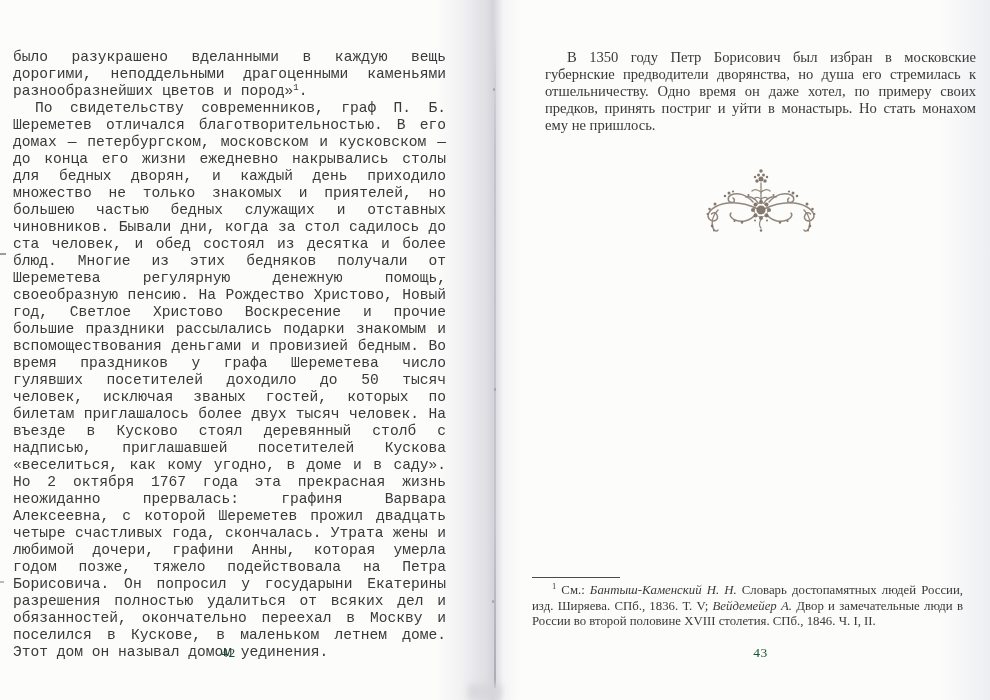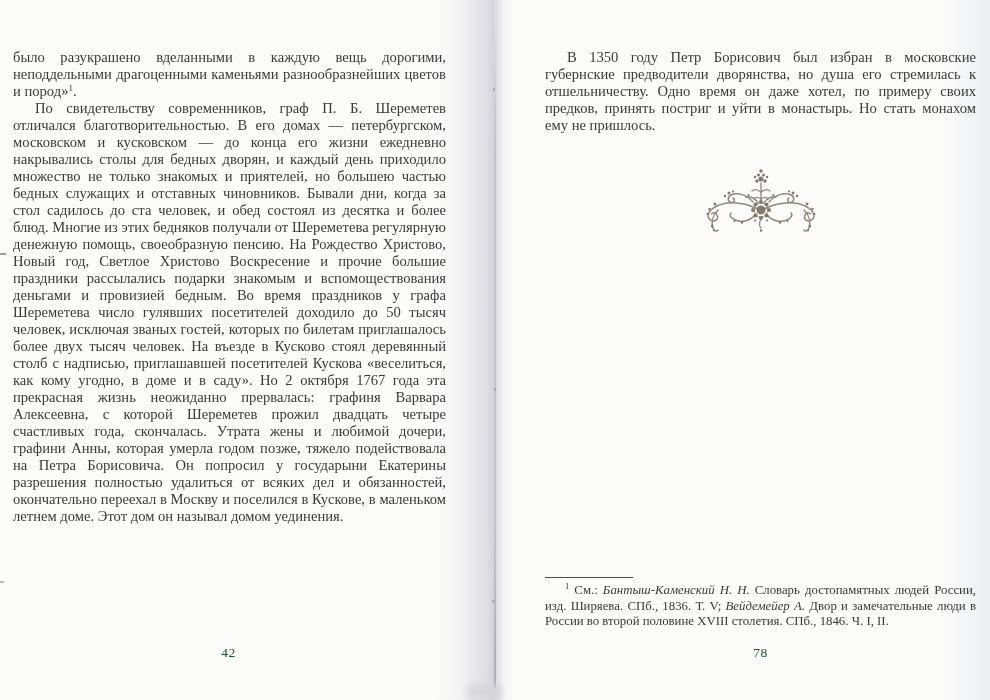--- a/index.html
+++ b/index.html
@@ -77,21 +77,21 @@
 
   <div class="gutter"></div>
   <div class="gutter-smudge"></div>
   <div class="edge-right"></div>
   <div class="edge-tick tick-1"></div>
   <div class="edge-tick tick-2"></div>
   <div class="speck speck-1"></div>
   <div class="speck speck-2"></div>
   <div class="speck speck-3"></div>
 
-  <div class="page-text" style="left:13px; top:49px; width:433px;">
+  <div class="page-text" style="left:13px; top:49px; width:433px;font-family:Liberation Mono, monospace;">
     <p class="para"><span>было разукрашено вделанными в каждую вещь дорогими, неподдельными драгоценными каменьями разнообразнейших цветов и пород»</span><sup class="fn-ref">1</sup><span>.</span></p>
     <p class="para indent"><span>По свидетельству современников, граф П. Б. Шереметев отличался благотворительностью. В его домах — петербургском, московском и кусковском — до конца его жизни ежедневно накрывались столы для бедных дворян, и каждый день приходило множество не только знакомых и приятелей, но большею частью бедных служащих и отставных чиновников. Бывали дни, когда за стол садилось до ста человек, и обед состоял из десятка и более блюд. Многие из этих бедняков получали от Шереметева регулярную денежную помощь, своеобразную пенсию. На Рождество Христово, Новый год, Светлое Христово Воскресение и прочие большие праздники рассылались подарки знакомым и вспомоществования деньгами и провизией бедным. Во время праздников у графа Шереметева число гулявших посетителей доходило до 50 тысяч человек, исключая званых гостей, которых по билетам приглашалось более двух тысяч человек. На въезде в Кусково стоял деревянный столб с надписью, приглашавшей посетителей Кускова «веселиться, как кому угодно, в доме и в саду». Но 2 октября 1767 года эта прекрасная жизнь неожиданно прервалась: графиня Варвара Алексеевна, с которой Шереметев прожил двадцать четыре счастливых года, скончалась. Утрата жены и любимой дочери, графини Анны, которая умерла годом позже, тяжело подействовала на Петра Борисовича. Он попросил у государыни Екатерины разрешения полностью удалиться от всяких дел и обязанностей, окончательно переехал в Москву и поселился в Кускове, в маленьком летнем доме. Этот дом он называл домом уединения.</span></p>
   </div>
 
 
   <div class="page-num" style="left:13px; top:645px;">42</div>
 
   <div class="page-text" style="left:545px; top:49px; width:431px;">
     <p class="para indent"><span>В 1350 году Петр Борисович был избран в московские губернские предводители дворянства, но душа его стремилась к отшельничеству. Одно время он даже хотел, по примеру своих предков, принять постриг и уйти в монастырь. Но стать монахом ему не пришлось.</span></p>
 
@@ -161,20 +161,20 @@
         </g>
         <g fill="#7e7267" opacity="0.95">
           <circle cx="140" cy="141" r="2.5"></circle>
             <circle cx="128" cy="121" r="2"></circle>
             <circle cx="152" cy="121" r="2"></circle>
         </g>
       </svg>
     </div>
   </div>
 
-  <div class="footnote" style="left:545px; top:577px; width:431px;">
+  <div class="footnote" style="left:532px; top:577px; width:431px;">
     <hr class="fn-rule" style="width:88px;">
     <p class="fn-body"><sup class="fn-marker">1</sup><span> См.: </span><span class="it">Бантыш-Каменский Н. Н.</span><span> Словарь достопамятных людей России, изд. Ширяева. СПб., 1836. Т. V; </span><span class="it">Вейдемейер А.</span><span> Двор и замечательные люди в России во второй половине XVIII столетия. СПб., 1846. Ч. I, II.</span></p>
   </div>
 
-  <div class="page-num" style="left:545px; top:645px;">78</div>
+  <div class="page-num" style="left:545px; top:645px;">43</div>
 
 </div>
 
 </body></html>

